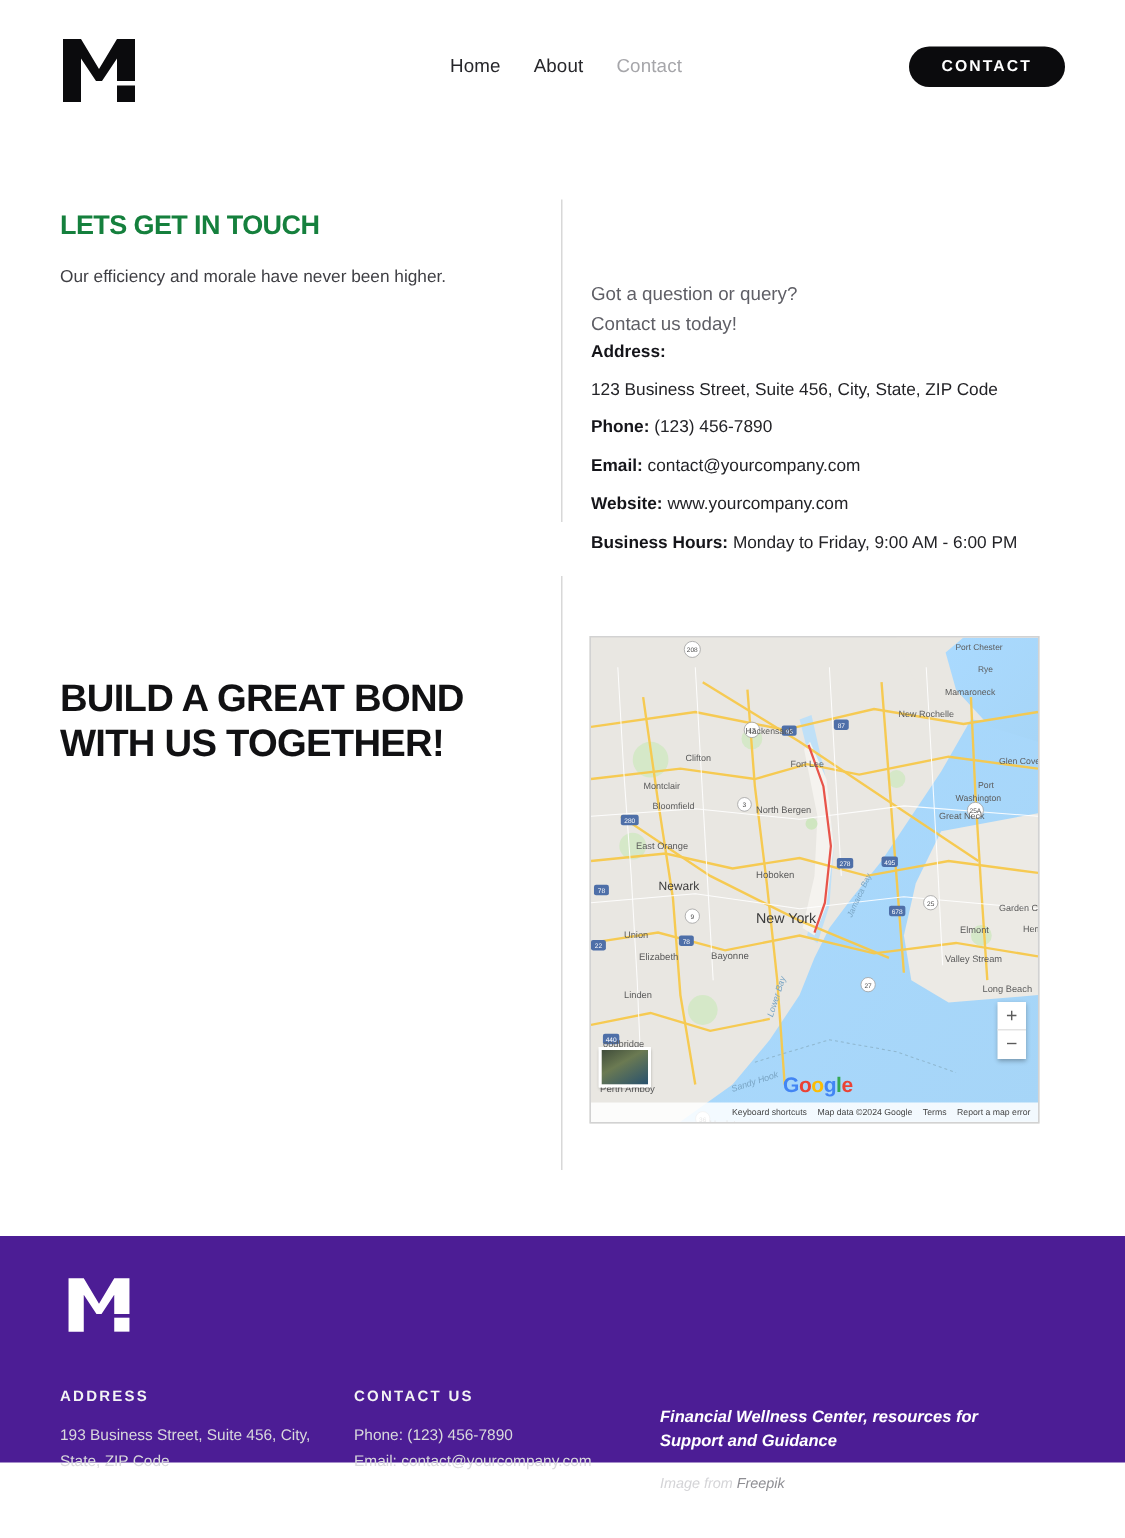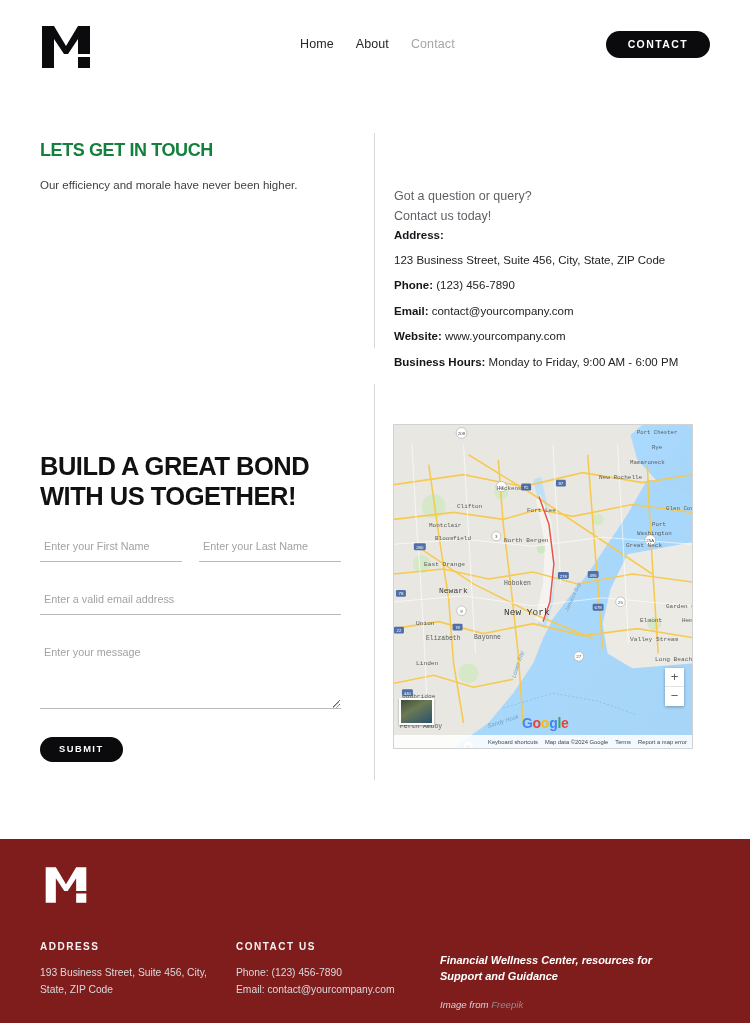--- a/index.html
+++ b/index.html
@@ -158,29 +158,28 @@
     position:absolute; left:0; right:0; bottom:0; height:13px;
     background:rgba(255,255,255,.86);
     display:flex; align-items:center; justify-content:flex-end;
     gap:7px; padding-right:5px;
     font-size:5.8px; color:#444;
     font-family:"Liberation Sans", sans-serif;
   }
   .attrib span { white-space:nowrap; }
 
   .map-label {
-    position:absolute; font-family:Liberation Mono, monospace;
+    position:absolute; font-family:Liberation Sans, sans-serif;
     color:#5b5b5b; white-space:nowrap;
   }
 
   
   .footer {
-    position:absolute; left:0; top:824px; width:750px; height:184px;
-    background:#7f1d1d;
-    margin-top:15px;
+    position:absolute; left:0; top:824px; width:750px; height:151px;
+    background:#4c1d95;
   }
   .f-logo { position:absolute; left:44px; top:26px; width:44px; height:40px; }
   .f-col { position:absolute; color:#e9e9ea; }
   .f-head {
     font-size:10px; font-weight:700; letter-spacing:1.5px; color:#f3f3f4;
     margin-bottom:13px; font-family:"Liberation Sans", sans-serif;
   }
   .f-text { font-size:10.3px; line-height:1.62; color:#d9d9dc; }
   .f-c1 { left:40px; top:102px; width:180px; }
   .f-c2 { left:236px; top:102px; width:180px; }
@@ -248,37 +247,20 @@
       </div>
     </div>
   </div>
 
   <div class="sec2-left">
     <h2 class="h2">
       <span>BUILD A GREAT BOND</span><br>
       <span>WITH US TOGETHER!</span>
     </h2>
 
-    <div class="form">
-      <div class="row2">
-        <input class="field half" type="text" placeholder="Enter your First Name" style="">
-        <input class="field half" type="text" placeholder="Enter your Last Name" style="">
-      </div>
-
-      <input class="field full" type="email" placeholder="Enter a valid email address" style="">
-
-      <div class="msg-wrap">
-        <textarea class="msg" placeholder="Enter your message" style=""></textarea>
-        <svg class="resize-grip" viewBox="0 0 8 8">
-          <path d="M7 1 L1 7 M7 4 L4 7" stroke="#999" stroke-width="0.8" fill="none"></path>
-        </svg>
-      </div>
-
-      <button class="submit-btn">SUBMIT</button>
-    </div>
   </div>
 
   <div class="map">
     <svg class="map-bg" viewBox="0 0 300 325" preserveAspectRatio="none">
       <defs>
         <linearGradient id="water" x1="0" y1="0" x2="1" y2="1">
           <stop offset="0%" stop-color="#aadaff"></stop>
           <stop offset="100%" stop-color="#a6d5f7"></stop>
         </linearGradient>
       </defs>

